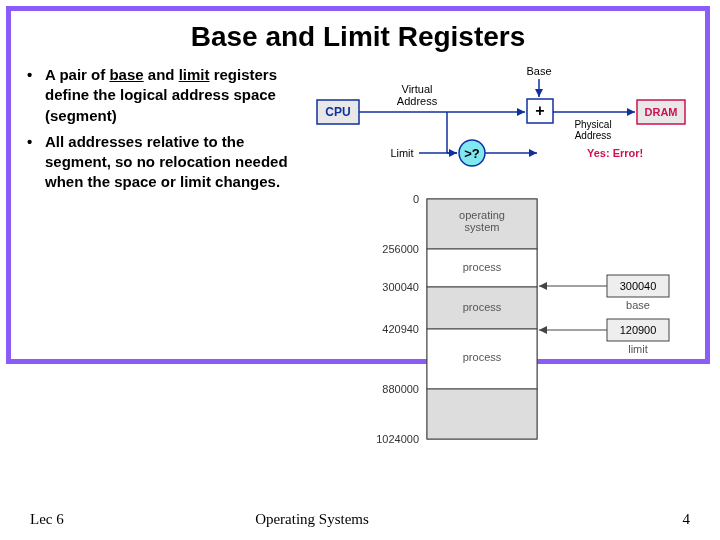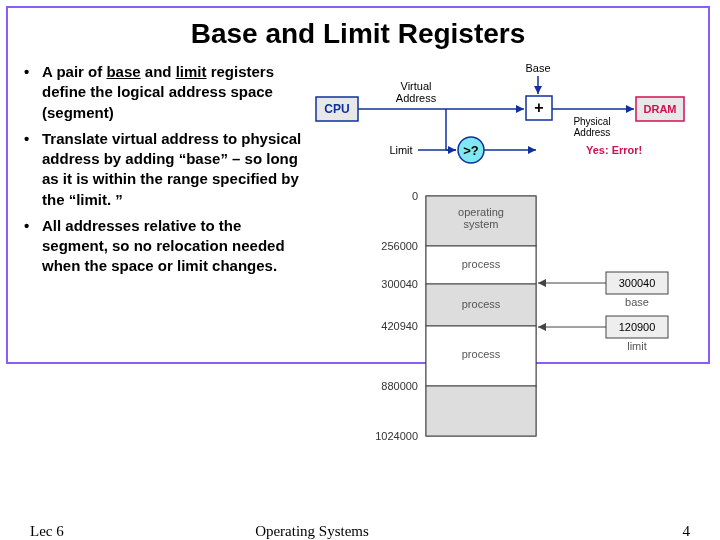--- a/index.html
+++ b/index.html
@@ -6,21 +6,21 @@
     margin: 0;
     padding: 0;
     font-family: "Times New Roman", Times, serif;
     background: #fff;
     width: 720px;
     height: 540px;
     position: relative;
     overflow: hidden;
   }
   .slide {
-    border: 2px solid #8b5cf6;
+    border: 5px solid #8b5cf6;
     margin: 6px;
     width: 704px;
     height: 358px;
     position: relative;
     box-sizing: border-box;
   }
   .title {
     font-family: Arial, Helvetica, sans-serif;
     font-size: 28px;
     font-weight: bold;
@@ -56,21 +56,21 @@
     top: 0;
   }
   .underline { text-decoration: underline; }
   .diagrams {
     flex: 1;
     position: relative;
   }
   svg text { font-family: Arial, Helvetica, sans-serif; }
   .footer {
     position: absolute;
-    bottom: 0;
+    bottom: 12px;
     left: 0;
     width: 720px;
     display: flex;
     justify-content: space-between;
     font-family: "Times New Roman", Times, serif;
     font-size: 15px;
     padding: 0 30px;
     box-sizing: border-box;
   }
   .footer-center {
@@ -84,21 +84,20 @@
 <body>
 
 <div class="slide">
   <div class="title">Base and Limit Registers</div>
   <div class="content">
     <div class="bullets">
       <ul>
         <li>
           <span>A pair of </span><span class="underline">base</span><span> and </span><span class="underline">limit</span><span> registers define the logical address space (segment)</span>
         </li>
-        <li>Translate virtual address to physical address by adding “base” – so long as it is within the range specified by the “limit. ”</li>
         <li>All addresses relative to the segment, so no relocation needed when the space or limit changes.</li>
       </ul>
     </div>
     <div class="diagrams">
       
       <svg width="390" height="120">
 
         <rect x="10" y="35" width="42" height="24" fill="#e8e8e8" stroke="#1030a0" stroke-width="1.5"></rect>
         <text x="31" y="51" font-size="12" fill="#1030a0" text-anchor="middle" font-weight="bold">CPU</text>
 

